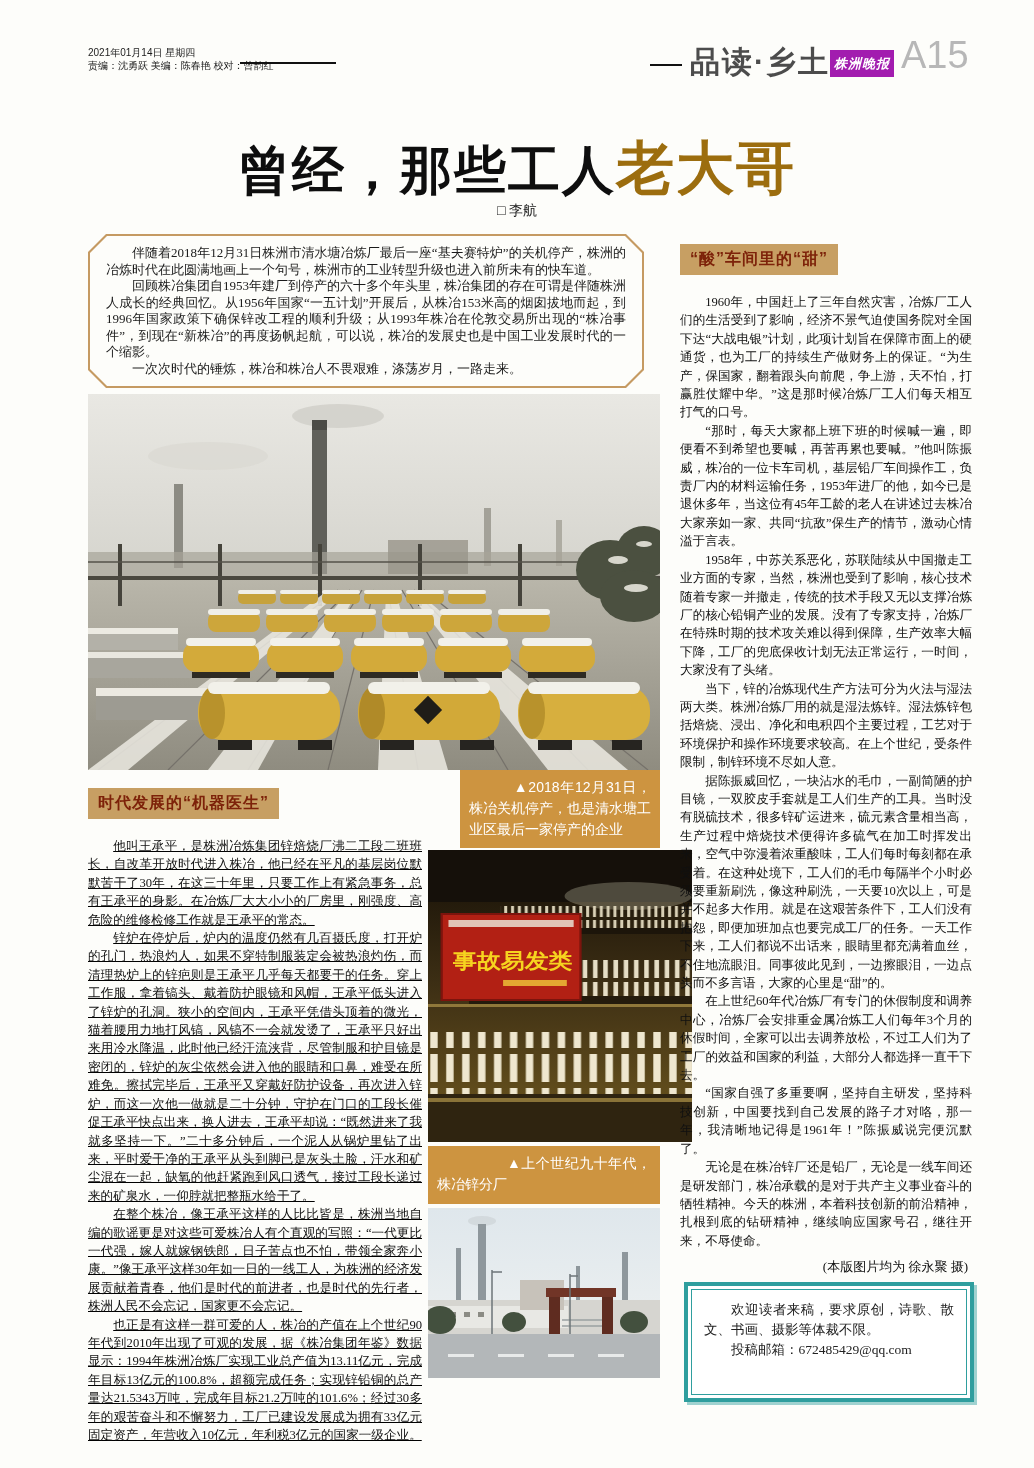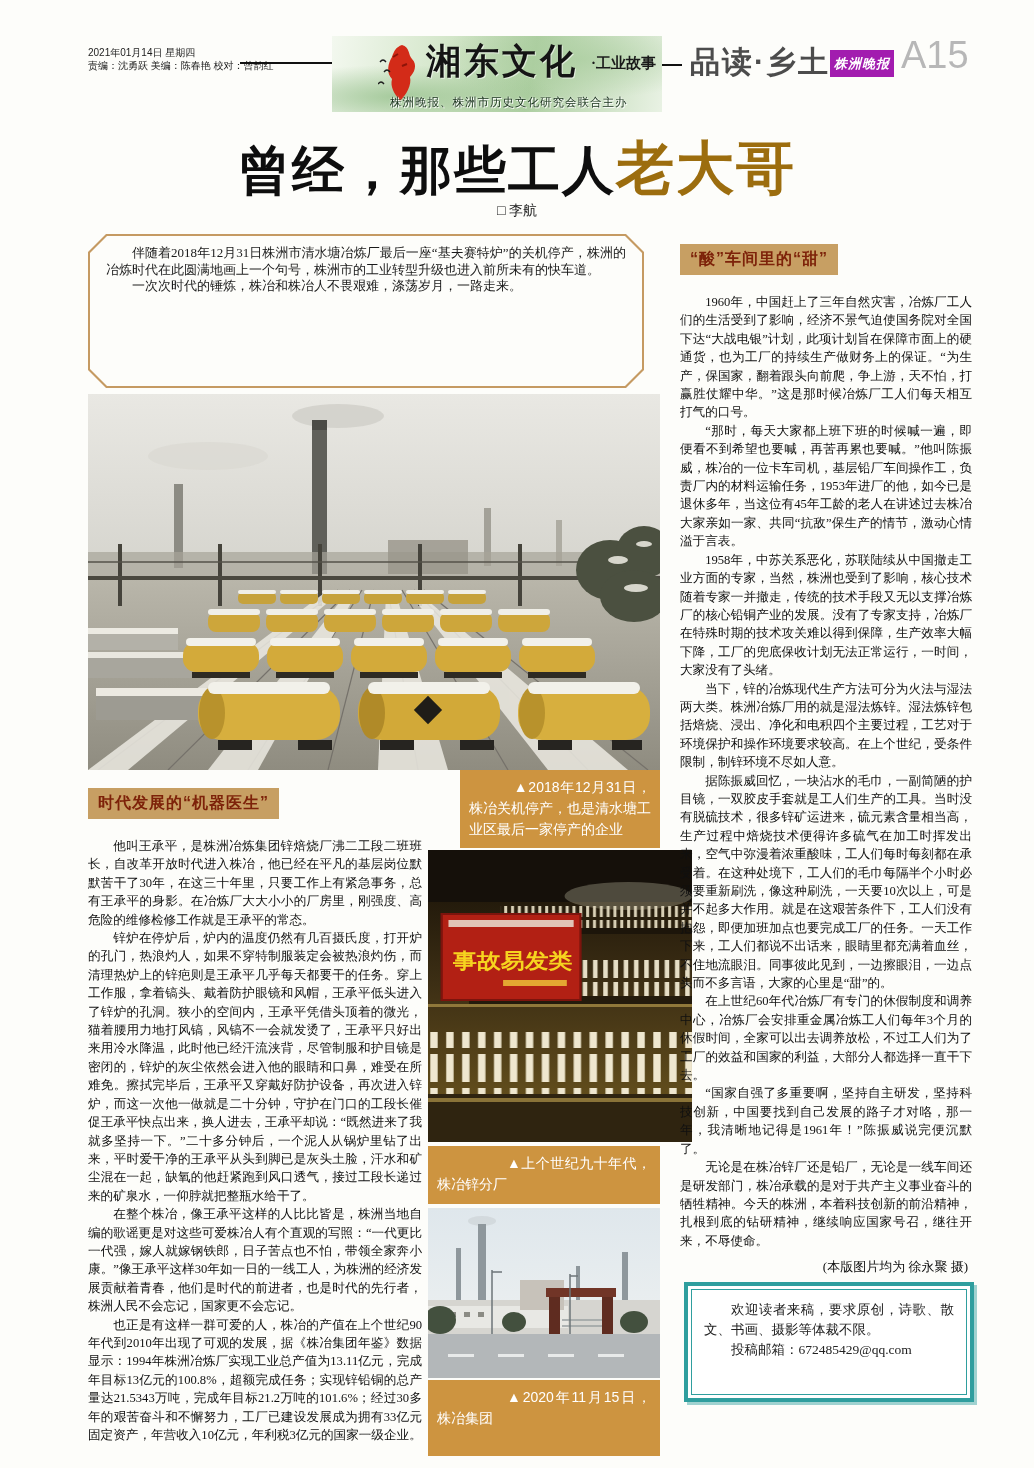--- a/index.html
+++ b/index.html
@@ -51,21 +51,21 @@
   .caption p { text-align:justify; }
   .cap1 { left:460px; top:770px; width:200px; height:78px; }
   .cap1 p { text-indent:3.2em; }
   .cap2 { left:428px; top:1146px; width:232px; height:58px; }
   .cap2 p { text-indent:5em; }
   .cap3 { left:428px; top:1380px; width:232px; height:76px; }
   .cap3 p { text-indent:5em; }
 
   
   .hdr-box { display:inline-block; background:#c79f63; color:#7d2209; font-family:"Liberation Sans","DejaVu Sans",sans-serif; font-weight:bold; font-size:16px; padding:5px 10px; letter-spacing:1px; }
-  .col-left { position:absolute; left:88px; top:788px; width:334px; }
+  .col-left { position:absolute; left:88px; top:788px; width:334px;text-decoration:underline; }
   .col-right { position:absolute; left:680px; top:244px; width:292px; }
   .body-text { margin-top:18px; }
   .body-text p { text-indent:2em; text-align:justify; font-size:12.6px; line-height:18.4px; color:#101010; }
   .credit { margin-top:8px; text-align:right; font-size:13px; color:#101010; padding-right:4px; }
 
   
   .notice { position:absolute; left:684px; top:1282px; width:290px; height:120px; border:4px solid #2f9e9e; background:#fff; padding:3px; box-shadow:3px 3px 0 rgba(47,158,158,.45); }
   .notice-inner { border:1px solid #2f9e9e; width:100%; height:100%; padding:10px 12px; font-size:13.5px; line-height:20px; color:#222; }
   .notice-inner p { text-indent:2em; text-align:justify; }
 </style>
@@ -74,50 +74,35 @@
 
 <div class="page">
 
   <div class="dateline">
     <div>2021年01月14日 星期四</div>
     <div>责编：沈勇跃 美编：陈春艳 校对：曾韵红</div>
   </div>
   <div class="rule-l"></div>
   <div class="rule-r"></div>
 
-  <div class="masthead">
-    <span class="masthead-map">
-      <svg width="44" height="64" viewBox="0 0 44 64">
-        <path d="M24,3 C32,5 30,13 34,17 C40,23 36,31 32,35 C34,43 28,53 22,59 C16,51 12,45 14,37 C8,31 10,21 14,15 C16,9 18,5 24,3 Z" fill="#d32b18"></path>
-        <path d="M20,12 l-5,3 M29,22 l-5,2" stroke="#8e1408" stroke-width="2" fill="none"></path>
-        <g stroke="#1c1c1c" stroke-width="1.3" fill="none">
-          <path d="M2,20 q3,-4 6,0"></path>
-            <path d="M6,30 q3,-4 6,0"></path>
-            <path d="M0,42 q3,-4 6,0"></path>
-        </g>
-      </svg>
-    </span>
-    <span class="masthead-title">湘东文化</span>
-    <span class="masthead-sub">·工业故事</span>
-    <span class="masthead-org">株洲晚报、株洲市历史文化研究会联合主办</span>
-  </div>
 
   <div class="section-title">品读·乡土</div>
   <div class="paper-badge">株洲晚报</div>
   <div class="page-no">A15</div>
 
   <div class="headline">
     <span class="hl-n">曾经，那些工人</span><span class="hl-a">老大哥</span>
   </div>
   <div class="byline">□ 李航</div>
 
   <div class="intro-outer">
     <div class="intro-inner">
       <div class="intro-text">
           <p>伴随着2018年12月31日株洲市清水塘冶炼厂最后一座“基夫赛特炉”的关机停产，株洲的冶炼时代在此圆满地画上一个句号，株洲市的工业转型升级也进入前所未有的快车道。</p>
+          <p>回顾株冶集团自1953年建厂到停产的六十多个年头里，株冶集团的存在可谓是伴随株洲人成长的经典回忆。从1956年国家“一五计划”开展后，从株冶153米高的烟囱拔地而起，到1996年国家政策下确保锌改工程的顺利升级；从1993年株冶在伦敦交易所出现的“株冶事件”，到现在“新株冶”的再度扬帆起航，可以说，株冶的发展史也是中国工业发展时代的一个缩影。</p>
           <p>一次次时代的锤炼，株冶和株冶人不畏艰难，涤荡岁月，一路走来。</p>
         </div>
     </div>
   </div>
 
   <div class="photo1">
     <svg viewBox="0 0 572 376" preserveAspectRatio="none">
       <defs>
         <linearGradient id="sky1" x1="0" y1="0" x2="0" y2="1">
             <stop offset="0" stop-color="#e9e8e3"></stop>
@@ -358,23 +343,20 @@
       </g>
       <rect x="0" y="126" width="232" height="44" fill="#b3b7b9"></rect>
       <g fill="#e8eaea">
           <rect x="20" y="146" width="26" height="3"></rect>
           <rect x="70" y="146" width="26" height="3"></rect>
           <rect x="120" y="146" width="26" height="3"></rect>
           <rect x="170" y="146" width="26" height="3"></rect>
         </g>
     </svg>
   </div>
-  <div class="caption cap3">
-      <p>▲2020年11月15日，株冶集团</p>
-    </div>
 
   <div class="col-left">
     <span class="hdr-box">时代发展的“机器医生”</span>
     <div class="body-text">
         <p>他叫王承平，是株洲冶炼集团锌焙烧厂沸二工段二班班长，自改革开放时代进入株冶，他已经在平凡的基层岗位默默苦干了30年，在这三十年里，只要工作上有紧急事务，总有王承平的身影。在冶炼厂大大小小的厂房里，刚强度、高危险的维修检修工作就是王承平的常态。</p>
         <p>锌炉在停炉后，炉内的温度仍然有几百摄氏度，打开炉的孔门，热浪灼人，如果不穿特制服装定会被热浪灼伤，而清理热炉上的锌疤则是王承平几乎每天都要干的任务。穿上工作服，拿着镐头、戴着防护眼镜和风帽，王承平低头进入了锌炉的孔洞。狭小的空间内，王承平凭借头顶着的微光，猫着腰用力地打风镐，风镐不一会就发烫了，王承平只好出来用冷水降温，此时他已经汗流浃背，尽管制服和护目镜是密闭的，锌炉的灰尘依然会进入他的眼睛和口鼻，难受在所难免。擦拭完毕后，王承平又穿戴好防护设备，再次进入锌炉，而这一次他一做就是二十分钟，守护在门口的工段长催促王承平快点出来，换人进去，王承平却说：“既然进来了我就多坚持一下。”二十多分钟后，一个泥人从锅炉里钻了出来，平时爱干净的王承平从头到脚已是灰头土脸，汗水和矿尘混在一起，缺氧的他赶紧跑到风口透气，接过工段长递过来的矿泉水，一仰脖就把整瓶水给干了。</p>
         <p>在整个株冶，像王承平这样的人比比皆是，株洲当地自编的歌谣更是对这些可爱株冶人有个直观的写照：“一代更比一代强，嫁人就嫁钢铁郎，日子苦点也不怕，带领全家奔小康。”像王承平这样30年如一日的一线工人，为株洲的经济发展贡献着青春，他们是时代的前进者，也是时代的先行者，株洲人民不会忘记，国家更不会忘记。</p>
         <p>也正是有这样一群可爱的人，株冶的产值在上个世纪90年代到2010年出现了可观的发展，据《株冶集团年鉴》数据显示：1994年株洲冶炼厂实现工业总产值为13.11亿元，完成年目标13亿元的100.8%，超额完成任务；实现锌铅铜的总产量达21.5343万吨，完成年目标21.2万吨的101.6%；经过30多年的艰苦奋斗和不懈努力，工厂已建设发展成为拥有33亿元固定资产，年营收入10亿元，年利税3亿元的国家一级企业。</p>
       </div>
   </div>

